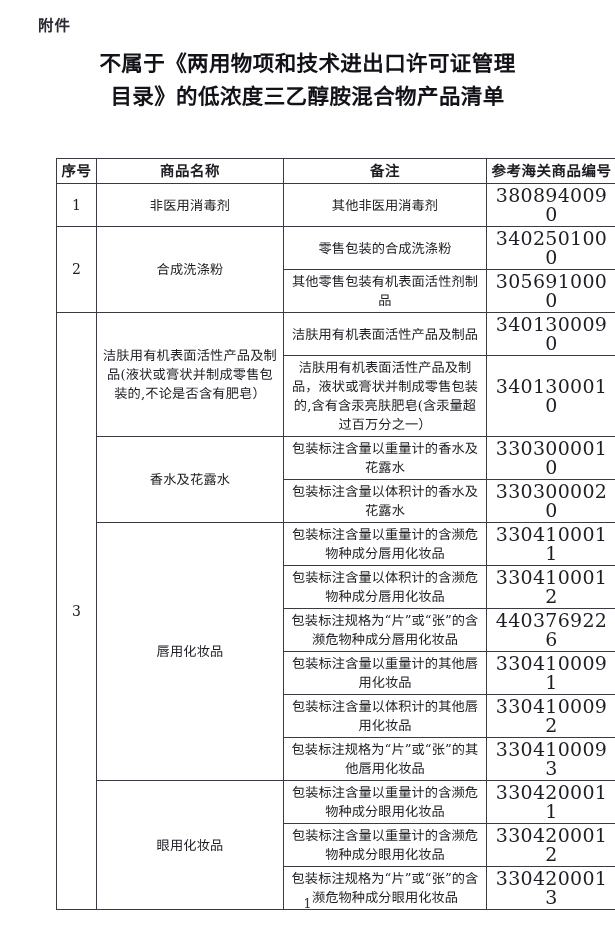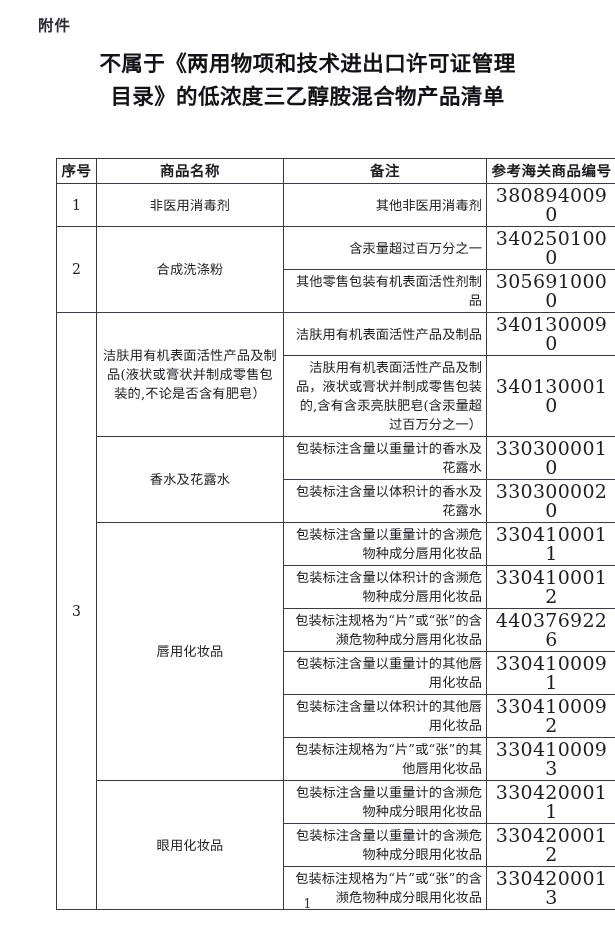--- a/index.html
+++ b/index.html
@@ -102,21 +102,21 @@
     font-size: 14px;
     font-family: "DejaVu Serif", "Liberation Serif", serif;
   }
   td.cell-name {
     text-align: center;
     padding-left: 8px;
     padding-right: 8px;
     letter-spacing: 0.2px;
   }
   td.cell-note {
-    text-align: right;
+    text-align: center;
     padding-left: 5px;
     padding-right: 3px;
     letter-spacing: 0.1px;
   }
   td.cell-code {
     text-align: center;
     font-family: "DejaVu Serif", "Liberation Serif", serif;
     font-size: 19px;
     letter-spacing: 0.3px;
   }
@@ -164,21 +164,21 @@
       <tbody id="table-body">
           <tr>
             <td class="cell-no">1</td>
             <td class="cell-name">非医用消毒剂</td>
             <td class="cell-note">其他非医用消毒剂</td>
             <td class="cell-code">3808940090</td>
           </tr>
           <tr>
             <td class="cell-no" rowspan="2">2</td>
             <td class="cell-name" rowspan="2">合成洗涤粉</td>
-            <td class="cell-note">含汞量超过百万分之一</td>
+            <td class="cell-note">零售包装的合成洗涤粉</td>
             <td class="cell-code">3402501000</td>
           </tr>
           <tr>
             <td class="cell-note">其他零售包装有机表面活性剂制品</td>
             <td class="cell-code">3056910000</td>
           </tr>
           <tr>
             <td class="cell-no" rowspan="13">3</td>
             <td class="cell-name" rowspan="2">洁肤用有机表面活性产品及制品(液状或膏状并制成零售包装的,不论是否含有肥皂）</td>
             <td class="cell-note">洁肤用有机表面活性产品及制品</td>

